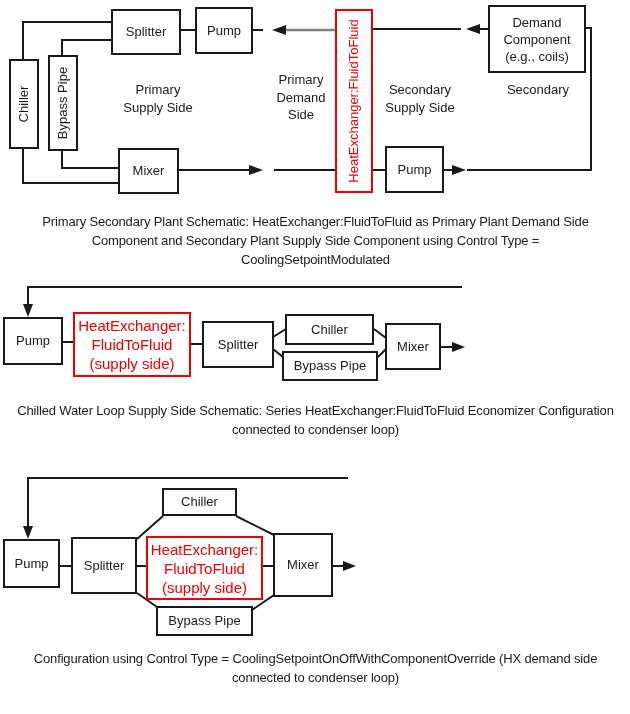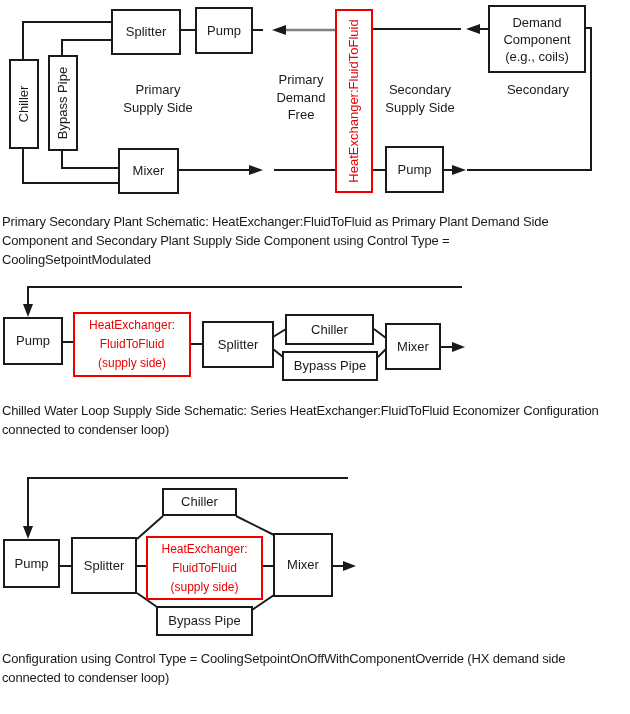--- a/index.html
+++ b/index.html
@@ -8,28 +8,28 @@
     font-family:"Liberation Sans", sans-serif; color:#1a1a1a; overflow:hidden;
   }
   svg.layer { position:absolute; left:0; top:0; }
   .box {
     position:absolute; box-sizing:border-box; background:#ffffff;
     border:2px solid #1a1a1a; display:flex; align-items:center; justify-content:center;
     text-align:center; font-size:13px; line-height:16px;
   }
   .box.red { border-color:#ee0000; color:#ee0000; }
   .vtext { transform:rotate(-90deg); white-space:nowrap; display:block; }
-  .hxlines div { line-height:19px; font-size:12px; }
+  .hxlines div { line-height:19px; font-size:15px; }
   .demandtext { line-height:17px; padding:0 3px; }
   .dlabel {
     position:absolute; text-align:center; font-size:13px; line-height:17.5px; color:#1a1a1a;
   }
   .caption {
     position:absolute; left:2px; width:627px; font-size:13px; line-height:19px;
-    letter-spacing:-0.15px; color:#1a1a1a; text-align:left;
+    letter-spacing:-0.15px; color:#1a1a1a; text-align:center;
   }
 </style>
 </head>
 <body>
 
 <div class="page">
 
   <svg class="layer" width="630" height="714" viewBox="0 0 630 714">
 
     <g stroke="#1a1a1a" stroke-width="2" fill="none">
@@ -106,21 +106,21 @@
     <span class="demandtext">Demand Component (e.g., coils)</span>
   </div>
 
   <div class="dlabel" style="left:106px;top:81px;width:104px">
     <div>Primary</div>
     <div>Supply Side</div>
   </div>
   <div class="dlabel" style="left:265px;top:71px;width:72px">
     <div>Primary</div>
     <div>Demand</div>
-    <div>Free</div>
+    <div>Side</div>
   </div>
   <div class="dlabel" style="left:368px;top:81px;width:104px">
     <div>Secondary</div>
     <div>Supply Side</div>
   </div>
   <div class="dlabel" style="left:486px;top:81px;width:104px">
     <div>Secondary</div>
   </div>
 
   <div class="caption" style="top:212px">

